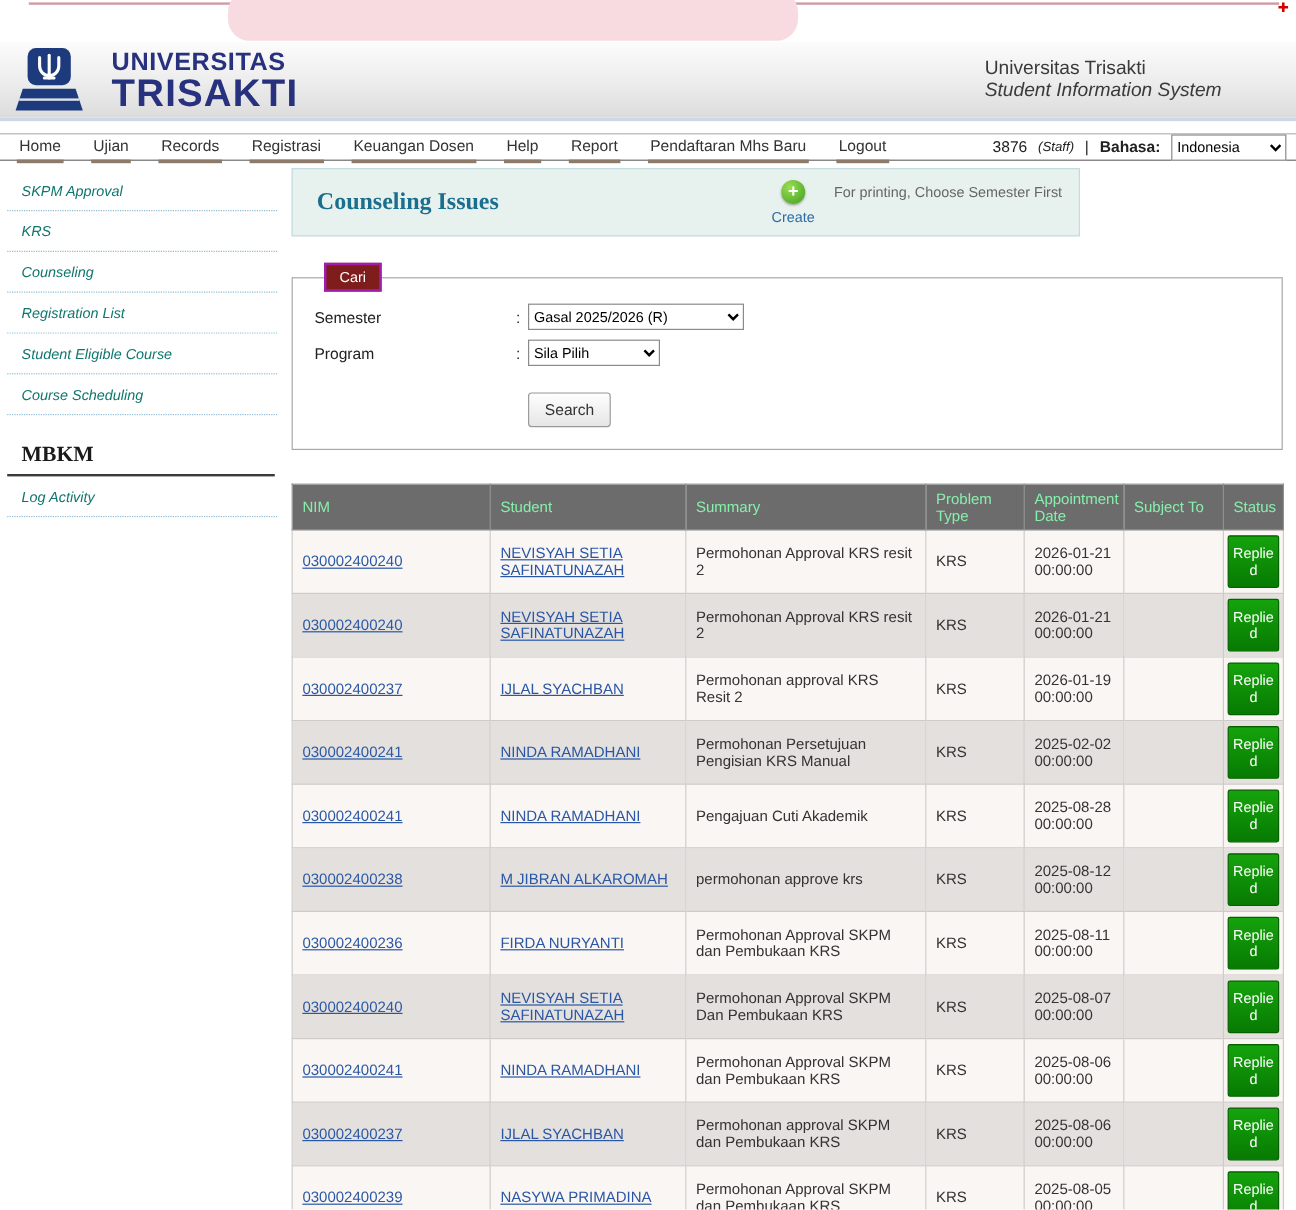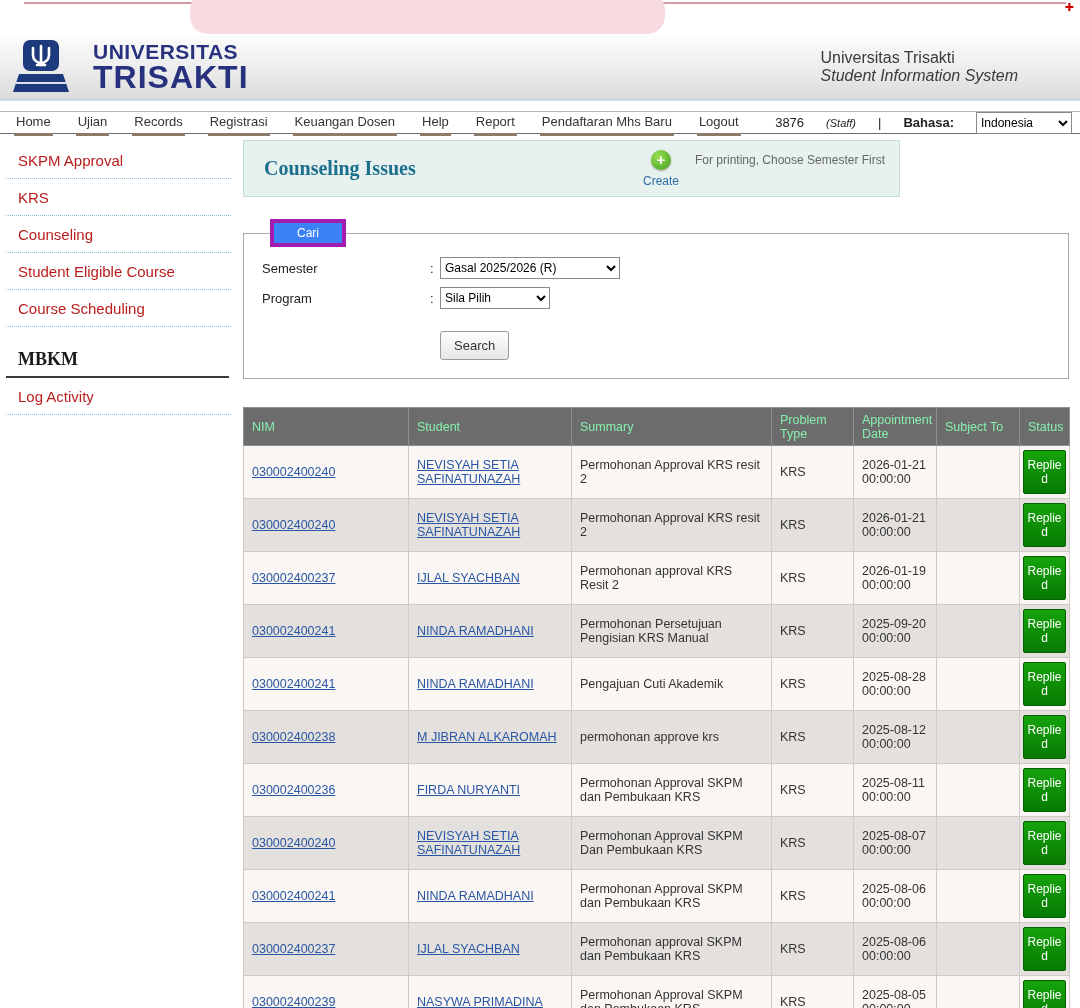--- a/index.html
+++ b/index.html
@@ -29,31 +29,31 @@
   .system-title { font-size: 16px; }
   .system-subtitle { font-size: 16px; font-style: italic; }
 
   
   .navbar { margin-top: 10px; height: 23px; border-top: 1px solid #b5b5b5;
     border-bottom: 1px solid #6b6b6b; display: flex; align-items: center;
     justify-content: space-between; padding: 0 8px 0 14px; background: #fff; }
   .nav-items { display: flex; align-items: flex-end; }
   .nav-item { font-size: 13px; color: #333; margin-right: 23px; padding: 4px 2px 4px;
     border-bottom: 3px solid var(--nav-underline, #8c7a6a); cursor: pointer; white-space: nowrap; }
-  .nav-right { display: flex; align-items: center; gap: 22px; font-size: 13px; color: #222; }
+  .nav-right { display: flex; align-items: center; gap: 9px; font-size: 13px; color: #222; }
   .user-id { font-size: 13px; }
   .user-role { font-style: italic; font-size: 11px; }
   .lang-label { font-weight: bold; }
   .lang-select { width: 96px; height: 22px; font-size: 12px; border: 1px solid #8a8a8a; background: #fff; }
 
   
   .body-wrap { display: flex; margin-top: 6px; }
   .sidebar { width: 243px; flex: 0 0 243px; padding-top: 2px; }
-  .side-item { margin: 0 12px 0 6px; padding: 10px 4px 9px 12px; font-size: 15px;
-    color: #b91c1c; border-bottom: 1px dotted var(--sidebar-dotted, #8fbcd4); cursor: pointer; }
+  .side-item { margin: 0 12px 0 6px; padding: 10px 4px 9px 12px; font-size: 12px;
+    color: #0f766e; border-bottom: 1px dotted var(--sidebar-dotted, #8fbcd4); cursor: pointer; font-style: italic; }
   .side-section { margin: 16px 14px 0 6px; padding: 6px 4px 6px 12px;
     font-family: "Liberation Serif", serif; font-size: 18px; font-weight: bold;
     color: #1a1a1a; border-bottom: 2px solid #3a3a3a; cursor: pointer; }
   .main { width: 826px; flex: 0 0 826px; }
 
   
   .title-band { width: 657px; height: 57px; background: var(--band-bg, #e7f1ee);
     border: 1px solid var(--band-border, #c2dce2); display: flex; align-items: center;
     padding: 0 8px 0 20px; }
   .band-title { font-family: "Liberation Serif", serif; font-size: 20px; font-weight: bold;
@@ -64,22 +64,22 @@
     background: radial-gradient(circle at 35% 30%, #9ade52, #3f9e1e);
     color: #fff; font-weight: bold; font-size: 15px; line-height: 19px; text-align: center;
     box-shadow: 0 1px 2px rgba(0,0,0,.35); }
   .create-label { font-size: 12px; color: var(--create-label-blue, #2e6da4); margin-top: 4px; }
   .print-hint { font-size: 12px; color: #666; width: 196px; align-self: flex-start;
     padding-top: 12px; }
 
   
   .search-panel { width: 826px; margin-top: 22px; border: 1px solid #a9a9a9;
     padding: 10px 0 18px 18px; }
-  .legend { background: #3b82f6; border: 4px solid #a21caf; color: #fff;
-    font-size: 12px; padding: 3px 23px; margin-left: 8px; }
+  .legend { background: #7f1d1d; border: 2px solid #a21caf; color: #fff;
+    font-size: 12px; padding: 3px 11px; margin-left: 8px; }
   .form-row { display: flex; align-items: center; margin-bottom: 8px; font-size: 13px; color: #222; }
   .form-label { width: 168px; }
   .form-colon { width: 8px; margin-right: 2px; }
   .search-panel select { height: 22px; font-size: 12px; border: 1px solid #8a8a8a; background: #fff; }
   .semester-select { width: 180px; }
   .program-select { width: 110px; }
   .search-button { margin-left: 178px; margin-top: 14px; font-size: 13px; color: #333;
     padding: 6px 13px; background: linear-gradient(#fefefe, #e6e6e6);
     border: 1px solid #9a9a9a; border-radius: 3px; cursor: pointer;
     font-family: "Liberation Sans", sans-serif; }
@@ -153,20 +153,21 @@
   </div>
 </nav>
 
 <div class="body-wrap">
 
   <aside class="sidebar">
     <div>
         <div class="side-item">SKPM Approval</div>
         <div class="side-item">KRS</div>
         <div class="side-item">Counseling</div>
+        <div class="side-item">Registration List</div>
         <div class="side-item">Student Eligible Course</div>
         <div class="side-item">Course Scheduling</div>
       </div>
     <div class="side-section">MBKM</div>
     <div>
         <div class="side-item">Log Activity</div>
       </div>
   </aside>
 
   <main class="main">
@@ -248,21 +249,21 @@
             <td class="col-subject_to"></td>
             <td class="col-status">
               <button class="status-btn">Replied</button>
             </td>
           </tr>
           <tr class="even">
             <td class="col-nim"><a href="#">030002400241</a></td>
             <td class="col-student"><a href="#">NINDA RAMADHANI</a></td>
             <td class="col-summary">Permohonan Persetujuan Pengisian KRS Manual</td>
             <td class="col-problem_type">KRS</td>
-            <td class="col-appointment_date">2025-09-20 00:00:00</td>
+            <td class="col-appointment_date">2025-02-02 00:00:00</td>
             <td class="col-subject_to"></td>
             <td class="col-status">
               <button class="status-btn">Replied</button>
             </td>
           </tr>
           <tr class="odd">
             <td class="col-nim"><a href="#">030002400241</a></td>
             <td class="col-student"><a href="#">NINDA RAMADHANI</a></td>
             <td class="col-summary">Pengajuan Cuti Akademik</td>
             <td class="col-problem_type">KRS</td>

